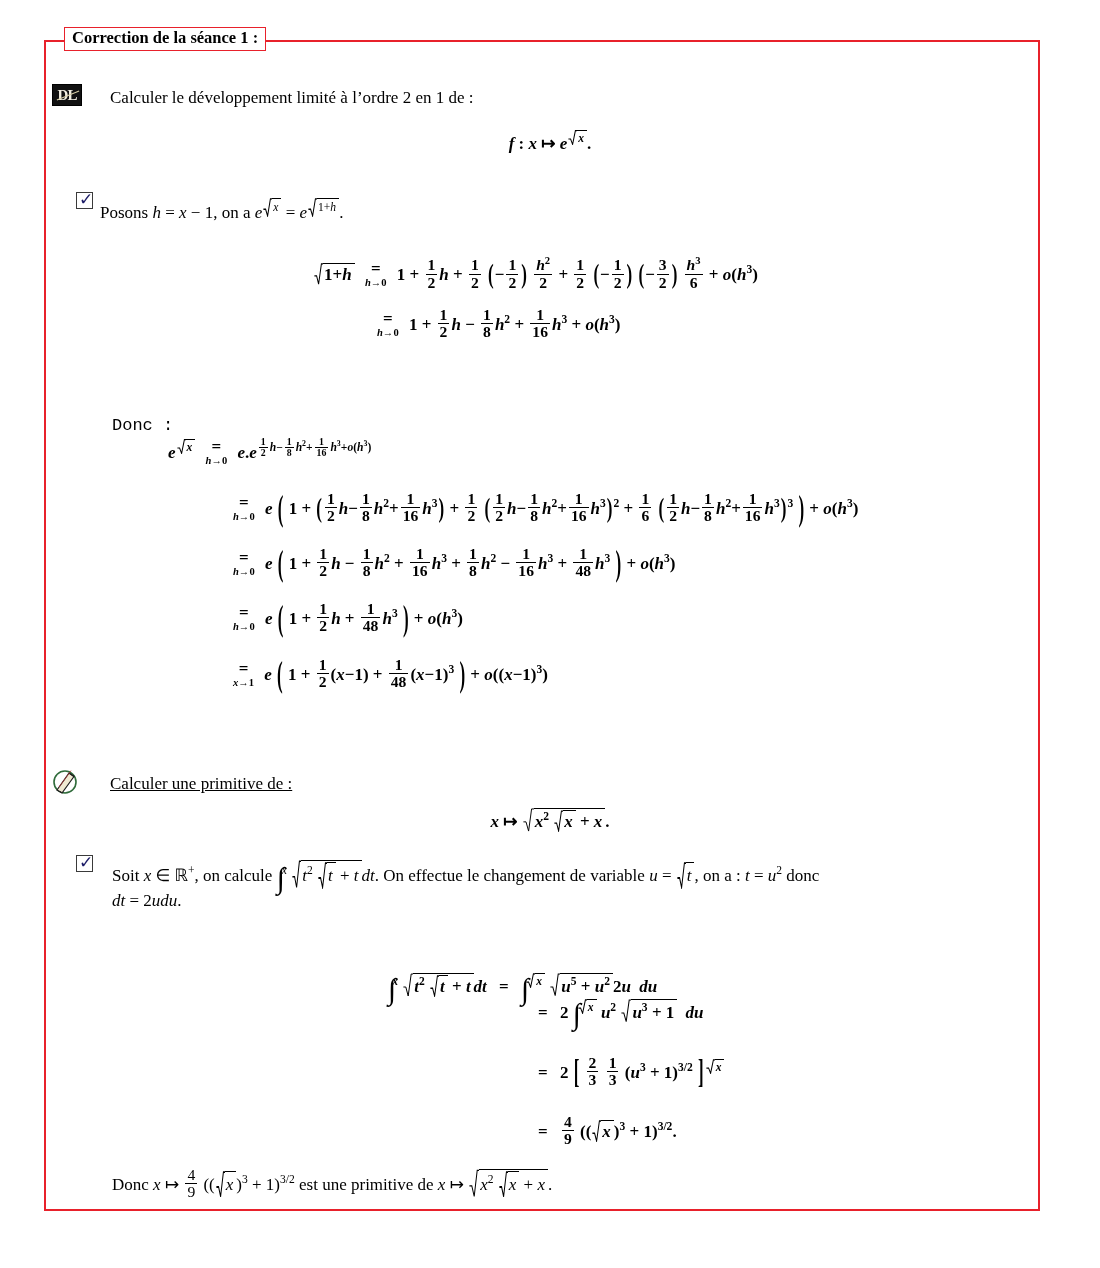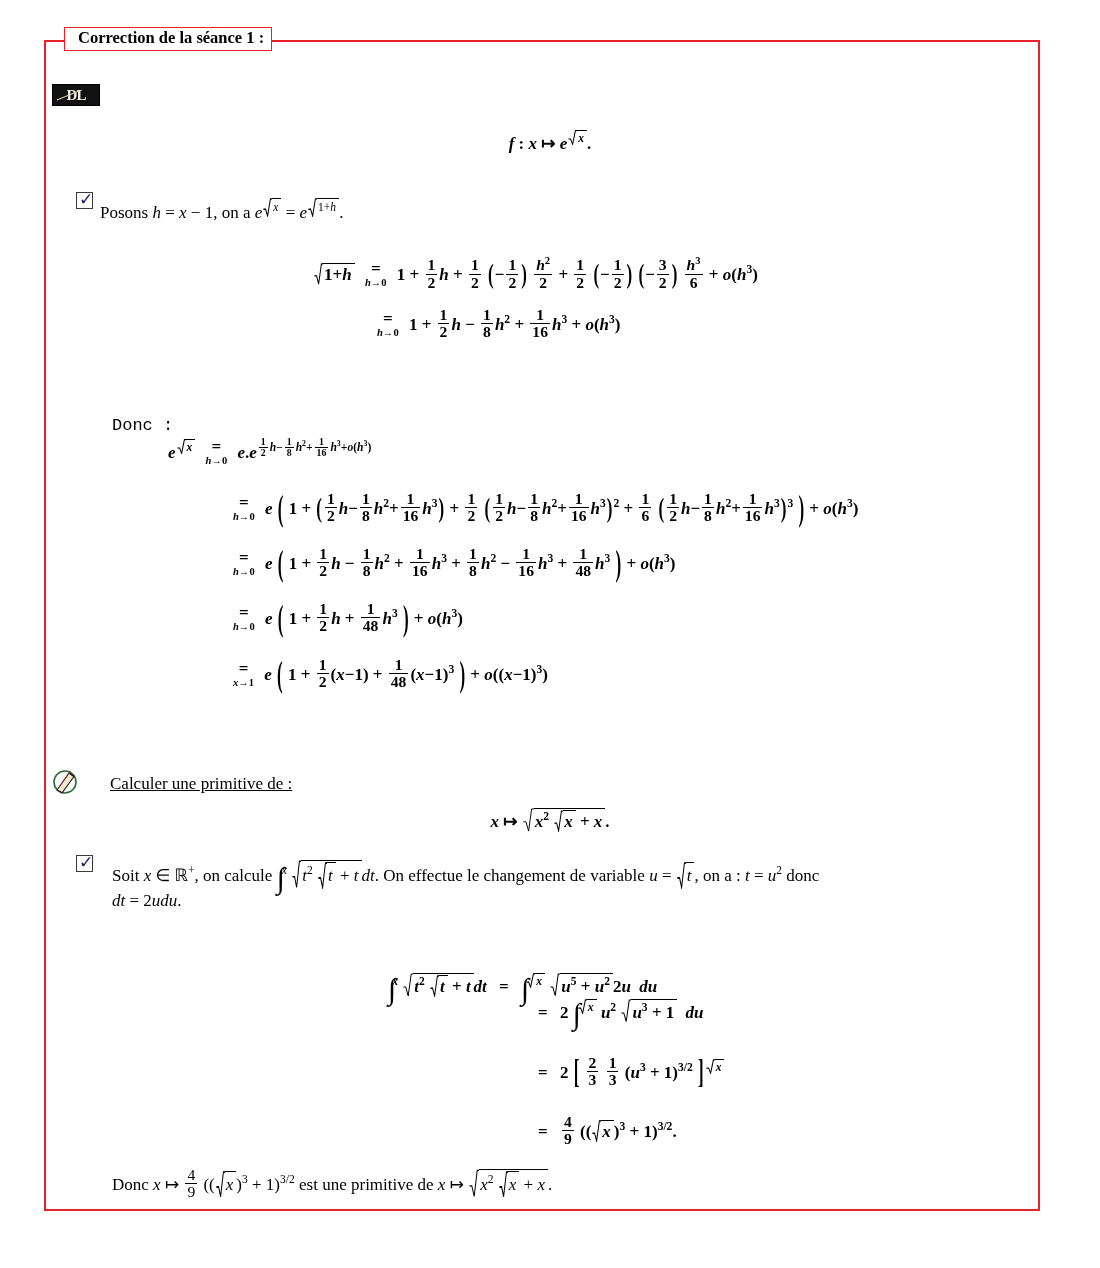--- a/index.html
+++ b/index.html
@@ -25,21 +25,21 @@
     height: 1171px;
     border: 2px solid #e8212b;
     box-sizing: border-box;
   }
   .frame-title {
     position: absolute;
     left: 18px;
     top: -15px;
     background: #ffffff;
     border: 1px solid #e8212b;
-    padding: 2px 7px 3px 13px;
+    padding: 2px 7px 3px 7px;
     font-family: "Liberation Serif", serif;
     font-weight: bold;
     font-size: 16.5px;
     line-height: 1;
     white-space: nowrap;
   }
 
   .content {
     position: absolute;
     left: 0;
@@ -132,21 +132,21 @@
   }
   .mathline.center {
     left: 0;
     width: 100%;
     text-align: center;
   }
 
   
   .icon-dl {
     position: absolute;
-    width: 48px;
+    width: 30px;
     height: 22px;
     background: #111111;
     border: 1px solid #000;
     box-sizing: border-box;
     color: #f3efe2;
     font-family: "Liberation Serif", serif;
     font-weight: bold;
     font-size: 15px;
     line-height: 20px;
     text-align: center;
@@ -191,20 +191,21 @@
 <div class="doc-frame">
   <div class="frame-title">Correction de la séance 1 :</div>
 </div>
 
 <div class="content">
 
   <div class="icon-dl" style="left:52px; top:84px;">
     DL<span class="slash"></span>
   </div>
 
+  <div class="para" style="left:110px; top:86px; width:800px;">Calculer le développement limité à l’ordre 2 en 1 de :</div>
 
   <div class="mathline center" style="top:130px;">
     <span class="mi">f</span> <span class="mo">:</span> <span class="mi">x</span>
     <span class="mo">↦</span>
     <span class="mi">e</span><sup class="pw"><span class="sqrt"><span class="rad">
       <svg viewBox="0 0 9 14" preserveAspectRatio="none">
               <path d="M0.4,8.4 L2.6,8.4 L4.6,13.4 L7.4,0.6 L9,0.6" fill="none" stroke="#000" stroke-width="1"></path>
             </svg>
     </span><span class="arg"><span class="mi">x</span></span></span></sup><span class="mo">.</span>
   </div>

